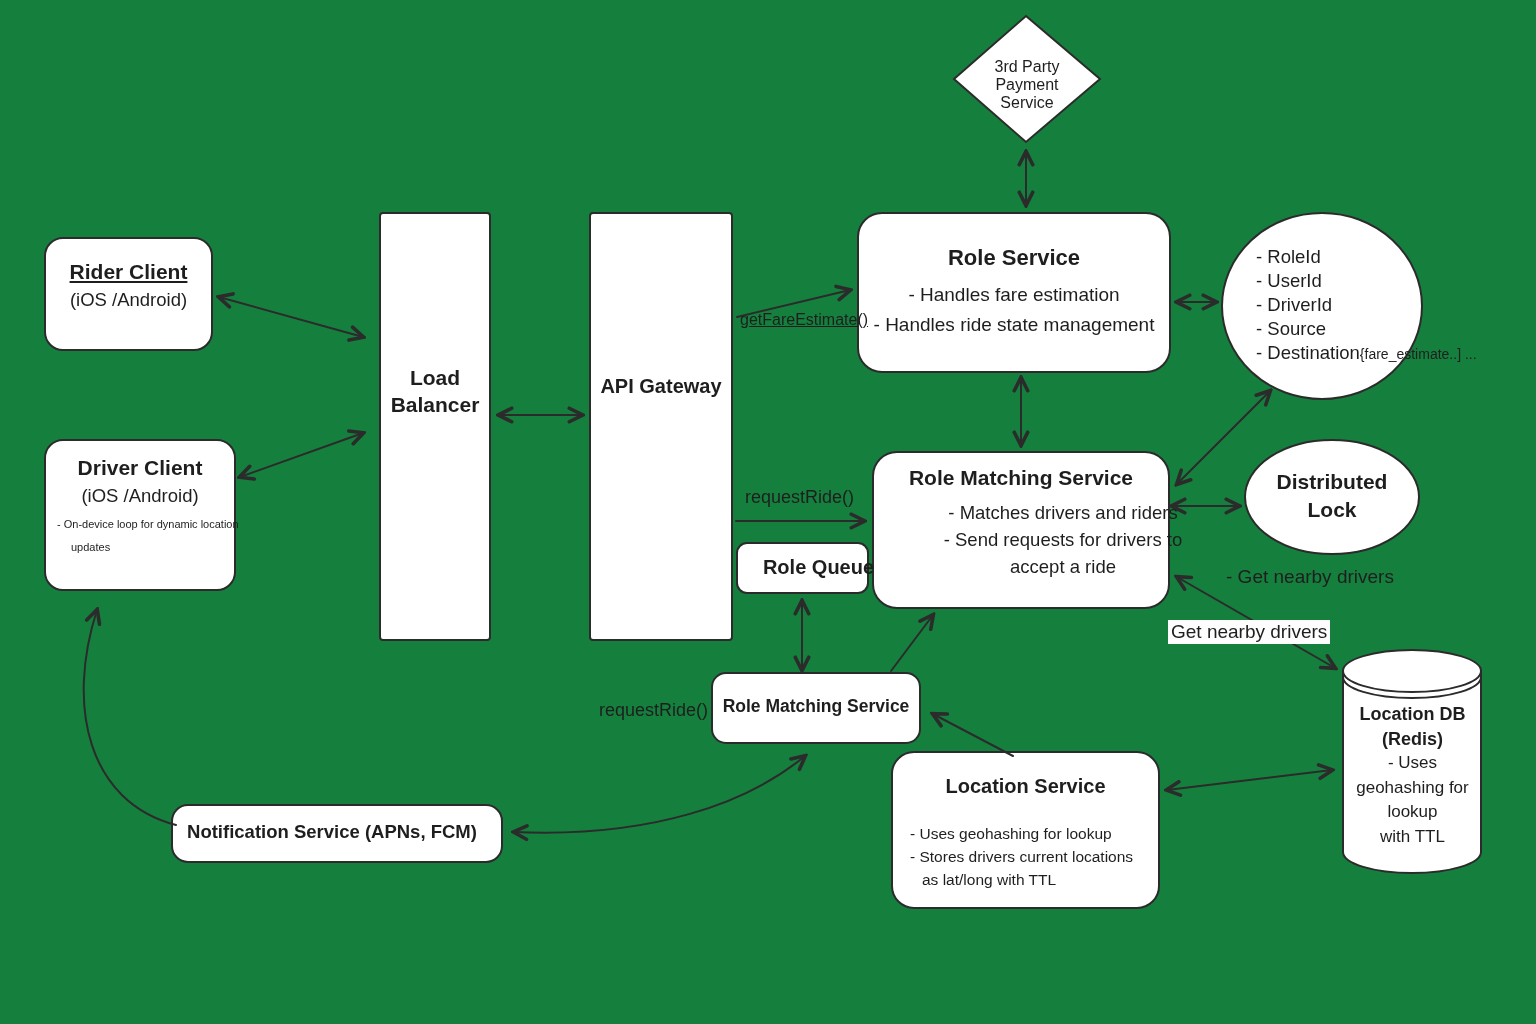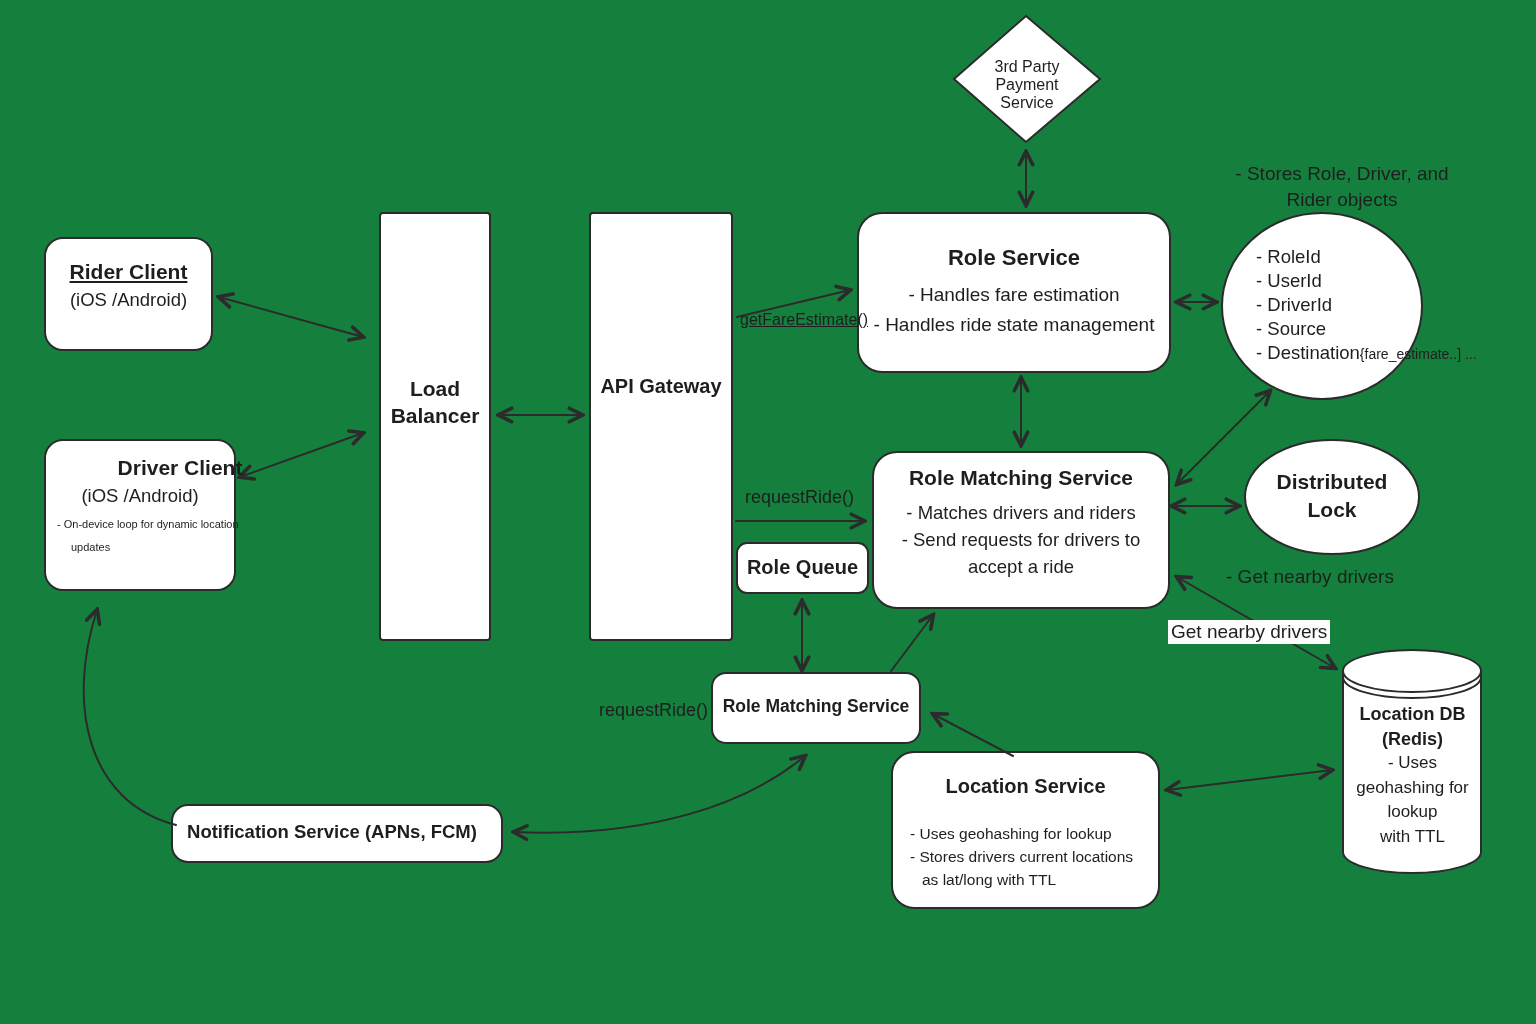--- a/index.html
+++ b/index.html
@@ -70,62 +70,58 @@
 
   <div class="t c" style="left:954px;top:58px;width:146px;font-size:16px;line-height:18px;">
     <div>3rd Party</div>
     <div>Payment</div>
     <div>Service</div>
   </div>
 
   <div class="t c title" style="left:45px;top:260px;width:167px;font-size:21px;text-decoration:underline;">Rider Client</div>
   <div class="t c" style="left:45px;top:289px;width:167px;font-size:18.5px;">(iOS /Android)</div>
 
-  <div class="t c title" style="left:45px;top:456px;width:190px;font-size:21px;margin-left:40px;">Driver Client</div>
+  <div class="t c title" style="left:45px;top:456px;width:190px;font-size:21px;">Driver Client</div>
   <div class="t c" style="left:45px;top:485px;width:190px;font-size:18.5px;">(iOS /Android)</div>
   <div class="t wrap hang" style="left:57px;top:513px;width:172px;font-size:11px;line-height:23px;">- On-device loop for dynamic location updates</div>
 
-  <div class="t c title" style="left:380px;top:375px;width:110px;font-size:21px;line-height:27px;">
+  <div class="t c title" style="left:380px;top:364px;width:110px;font-size:21px;line-height:27px;">
     <div>Load</div>
     <div>Balancer</div>
   </div>
 
   <div class="t c title" style="left:590px;top:375px;width:142px;font-size:20px;">API Gateway</div>
 
   <div class="t c title" style="left:858px;top:245px;width:312px;font-size:22px;">Role Service</div>
   <div class="t c" style="left:858px;top:280px;width:312px;font-size:19px;line-height:30px;">
     <div>- Handles fare estimation</div>
     <div>- Handles ride state management</div>
   </div>
 
-  <div class="t c" style="left:1228px;top:161px;width:228px;font-size:19px;line-height:26px;">
-    <div>- Stores Role, Driver, and</div>
-    <div>Rider objects</div>
-  </div>
   <div class="t" style="left:1256px;top:245px;font-size:18.5px;line-height:24px;">
     <div class="row">- RoleId</div>
     <div class="row">- UserId</div>
     <div class="row">- DriverId</div>
     <div class="row">- Source</div>
     <div class="row"><span>- Destination</span><span style="font-size:14px;">{fare_estimate..] ...</span></div>
   </div>
 
   <div class="t c title" style="left:873px;top:466px;width:296px;font-size:21px;">Role Matching Service</div>
-  <div class="t c" style="left:873px;top:499px;width:296px;font-size:18.5px;line-height:27px;">
+  <div class="t c" style="left:915px;top:499px;width:296px;font-size:18.5px;line-height:27px;">
     <div>- Matches drivers and riders</div>
     <div>- Send requests for drivers to</div>
     <div>accept a ride</div>
   </div>
 
   <div class="t c title" style="left:1245px;top:468px;width:174px;font-size:21px;line-height:28px;">
     <div>Distributed</div>
     <div>Lock</div>
   </div>
 
-  <div class="t c title" style="left:737px;top:556px;width:131px;font-size:20px;">Role Queue</div>
+  <div class="t c title" style="left:737px;top:556px;width:131px;font-size:20px;padding-left:16px;">Role Queue</div>
   <div class="t c title" style="left:712px;top:696px;width:208px;font-size:17.5px;">Role Matching Service</div>
 
   <div class="t c title" style="left:892px;top:775px;width:267px;font-size:20px;">Location Service</div>
   <div class="t" style="left:910px;top:822px;font-size:15.5px;line-height:23px;">
     <div>- Uses geohashing for lookup</div>
     <div>- Stores drivers current locations</div>
     <div style="padding-left:12px;">as lat/long with TTL</div>
   </div>
 
   <div class="t c" style="left:1346px;top:702px;width:133px;font-size:17px;line-height:24.5px;">

